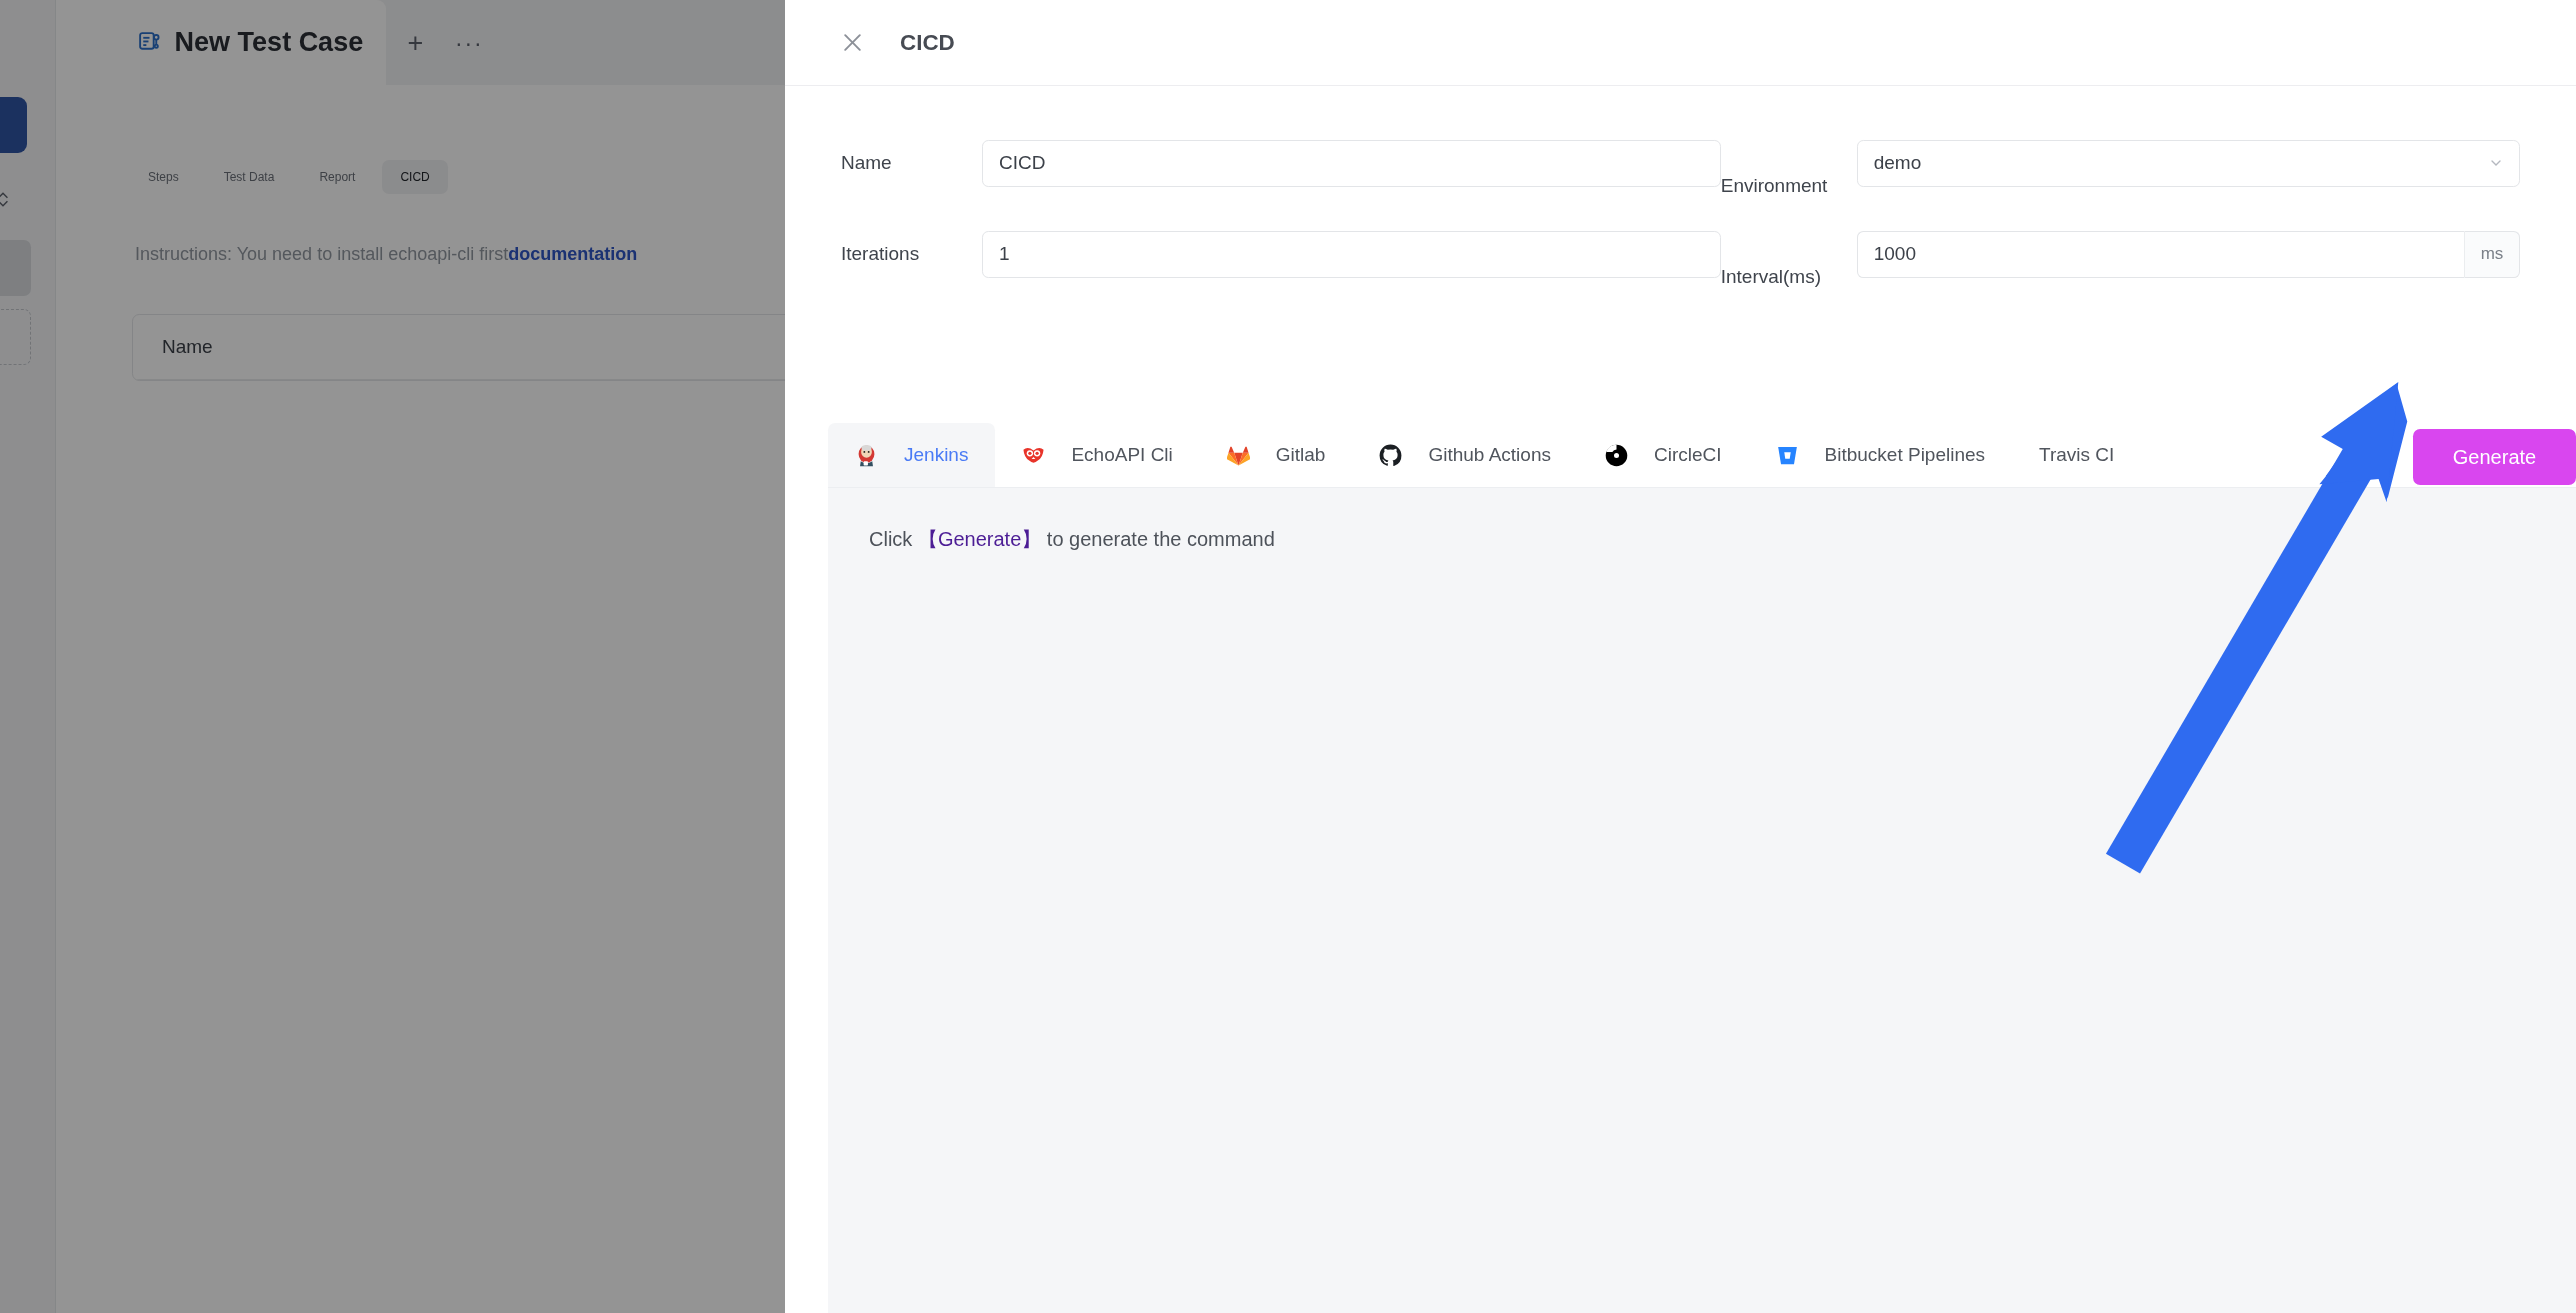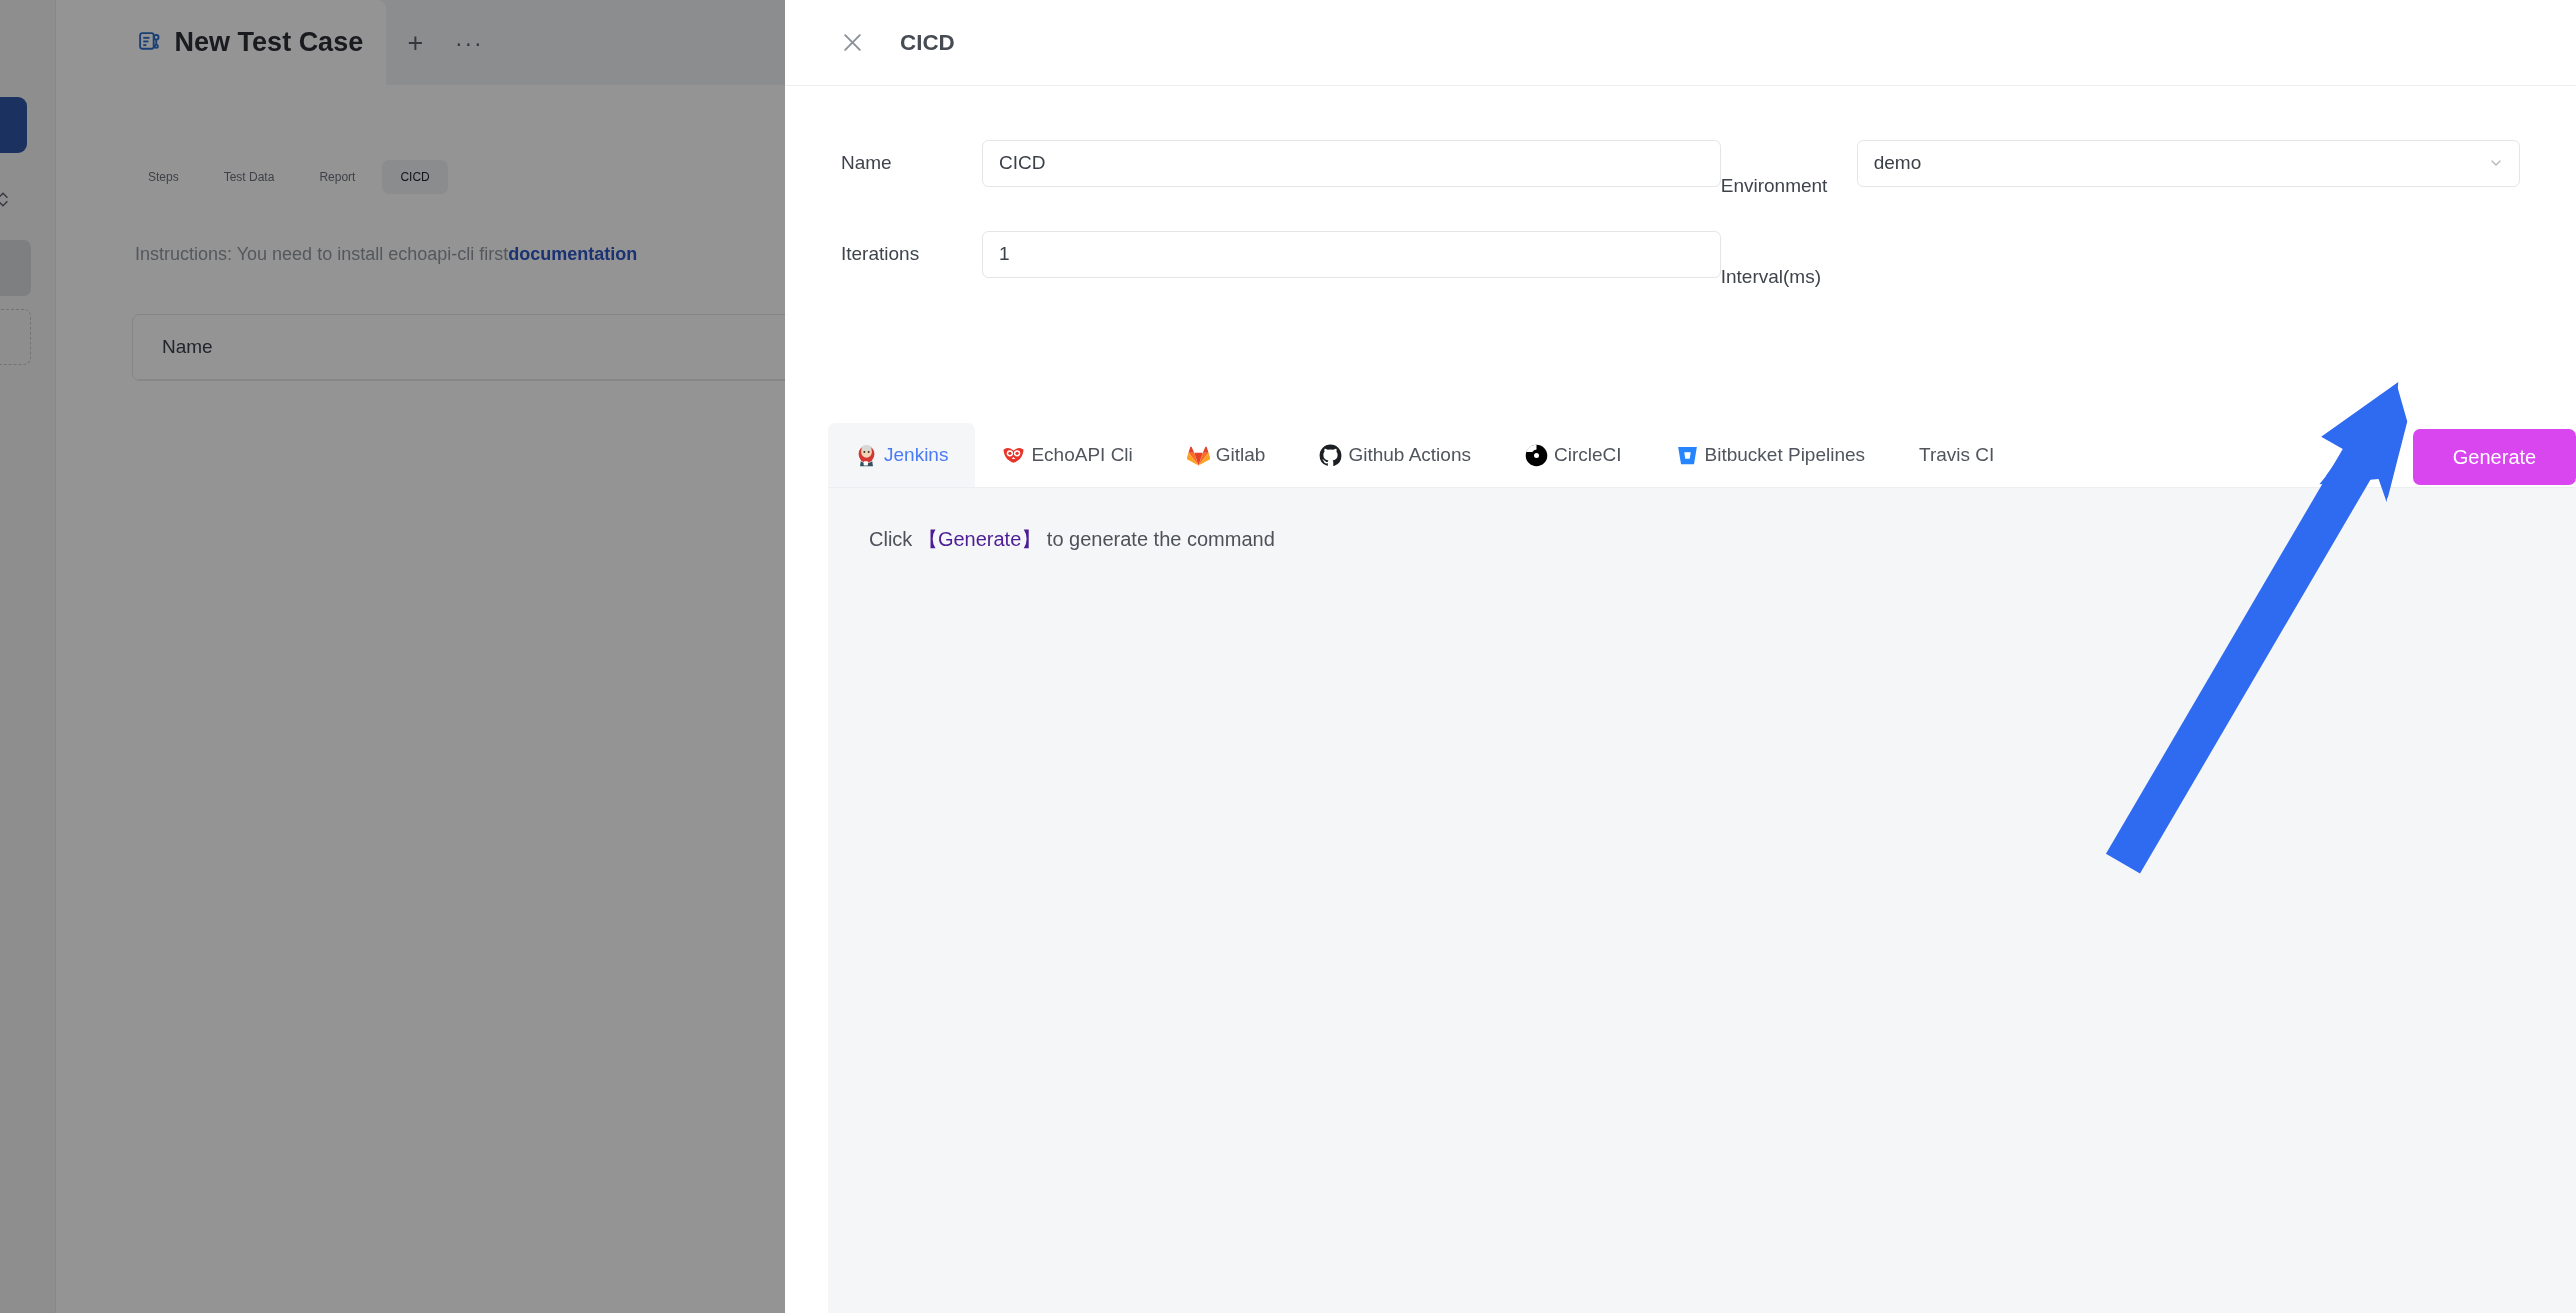--- a/index.html
+++ b/index.html
@@ -143,21 +143,21 @@
     background: #d946ef; color: #ffffff; border: none; border-radius: 7.2px;
     font-size: 20px; font-family: "Liberation Sans", sans-serif; cursor: pointer;
   }
 
   
   .tabbar {
     position: absolute; left: 43px; top: 423px; width: 1748px; height: 65px;
     border-bottom: 0.9px solid #eceef1; display: flex; align-items: stretch;
   }
   .ci-tab {
-    display: flex; align-items: center; gap: 6px; padding: 0 27px;
+    display: flex; align-items: center; gap: 26px; padding: 0 27px;
     font-size: 19px; color: #50555d; cursor: pointer; white-space: nowrap;
     border-top-left-radius: 7.2px; border-top-right-radius: 7.2px;
   }
   .ci-tab.active { background: #f5f6f8; color: #4a7bf5; }
   .ci-ico { width: 23px; height: 23px; flex: none; display: block; }
 
   .tab-content {
     position: absolute; left: 43px; top: 488px; width: 1748px; height: 825px;
     background: #f5f6f8; padding: 38px 41px;
   }
@@ -262,20 +262,24 @@
         </div>
       </div>
 
       <div class="form-row">
         <div class="form-col left">
           <span class="field-label">Iterations</span>
           <input class="text-input" type="text" value="1" style="">
         </div>
         <div class="form-col right">
           <span class="field-label right-lbl">Interval(ms)</span>
+          <span class="input-group">
+            <input class="text-input" type="text" value="1000" style="">
+            <span class="input-addon">ms</span>
+          </span>
         </div>
       </div>
 
       <button class="generate-btn">Generate</button>
     </div>
 
     <div class="tabbar">
 
       <div class="ci-tab active">
         <span>

